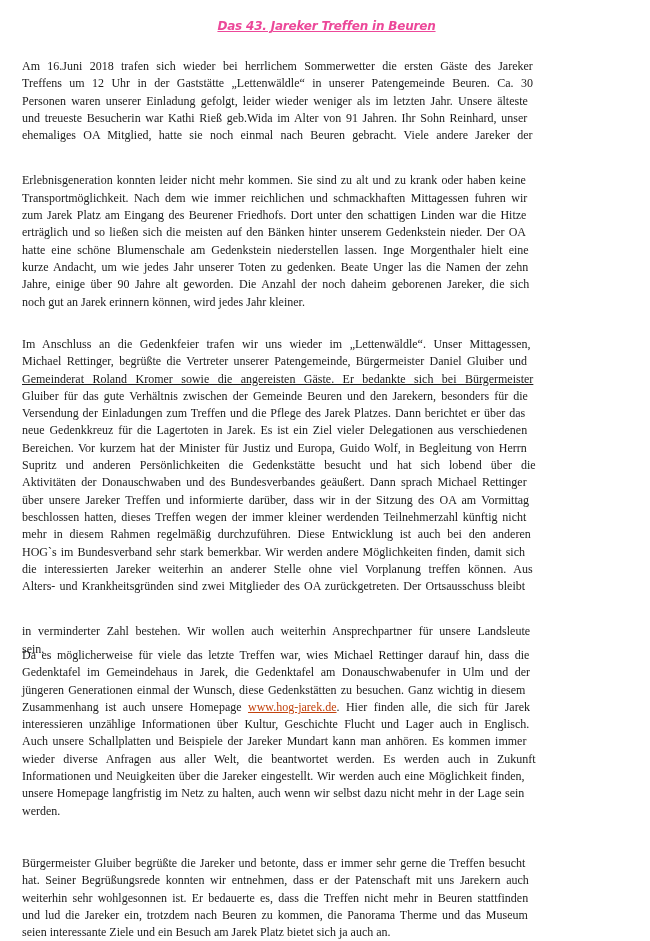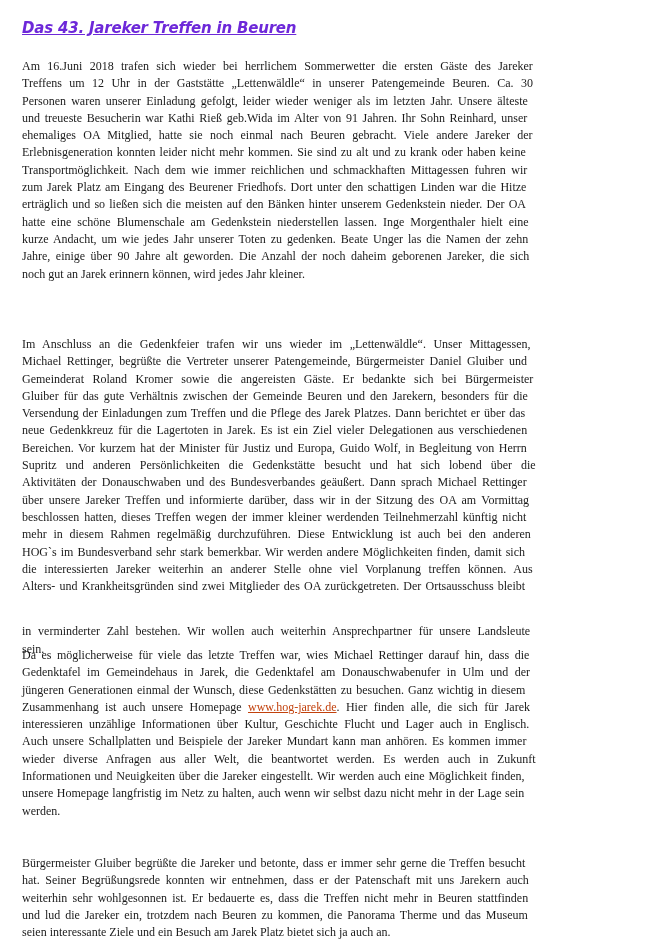--- a/index.html
+++ b/index.html
@@ -18,27 +18,28 @@
       position: absolute;
       left: 22px;
       top: 0;
       width: 609px;
     }
     .title {
       position: absolute;
       left: 0;
       top: 19px;
       width: 609px;
+      text-align: center;
       font-family: "DejaVu Sans", sans-serif;
       font-style: italic;
       font-weight: bold;
-      font-size: 15px;
+      font-size: 12px;
       text-decoration: underline;
       letter-spacing: -0.2px;
-      color: #6d28d9;
+      color: #ec4899;
       margin: 0;
     }
     .para {
       position: absolute;
       left: 0;
       width: 609px;
       font-family: "Liberation Serif", serif;
       font-size: 12px;
       line-height: 17.3px;
       color: #1a1a1a;
@@ -68,34 +69,34 @@
 
 <div class="page">
   <h1 class="title">Das 43. Jareker Treffen in Beuren</h1>
 
   <div class="para" id="p1">
     <span class="line" style="white-space: nowrap; word-spacing: 4.33px; text-align: left; text-align-last: left;">Am 16.Juni 2018 trafen sich wieder bei  herrlichem Sommerwetter die ersten Gäste des Jareker</span>
     <span class="line" style="white-space: nowrap; word-spacing: 4.36px; text-align: left; text-align-last: left;">Treffens um 12 Uhr in der Gaststätte „Lettenwäldle“ in  unserer Patengemeinde Beuren. Ca. 30</span>
     <span class="line" style="white-space: nowrap; word-spacing: 2.18px; text-align: left; text-align-last: left;">Personen waren unserer Einladung gefolgt, leider wieder weniger als im letzten Jahr. Unsere älteste</span>
     <span class="line" style="white-space: nowrap; word-spacing: 1.68px; text-align: left; text-align-last: left;">und treueste Besucherin war Kathi Rieß geb.Wida im Alter  von 91 Jahren. Ihr  Sohn Reinhard, unser</span>
     <span class="line" style="white-space: nowrap; word-spacing: 4.26px; text-align: left; text-align-last: left;">ehemaliges OA Mitglied,  hatte sie noch einmal nach Beuren gebracht. Viele andere Jareker der</span>
-    <span class="line" style="white-space: nowrap; word-spacing: 1.15px; text-align: left; text-align-last: left;">Erlebnisgeneration konnten leider nicht mehr kommen. Sie sind zu alt und zu krank oder haben keine</span>
+    <span class="line" style="white-space: nowrap; word-spacing: 1.15px; text-align: left; text-align-last: left; margin-top: 28px;">Erlebnisgeneration konnten leider nicht mehr kommen. Sie sind zu alt und zu krank oder haben keine</span>
     <span class="line" style="white-space: nowrap; word-spacing: 2.55px; text-align: left; text-align-last: left;">Transportmöglichkeit. Nach dem wie immer reichlichen und schmackhaften Mittagessen fuhren wir</span>
     <span class="line" style="white-space: nowrap; word-spacing: 1.37px; text-align: left; text-align-last: left;">zum Jarek Platz am Eingang des Beurener Friedhofs. Dort unter  den schattigen Linden war die Hitze</span>
     <span class="line" style="white-space: nowrap; word-spacing: 1.21px; text-align: left; text-align-last: left;">erträglich und so ließen sich die meisten auf den Bänken  hinter unserem Gedenkstein nieder.  Der OA</span>
     <span class="line" style="white-space: nowrap; word-spacing: 3px; text-align: left; text-align-last: left;">hatte eine schöne Blumenschale am Gedenkstein niederstellen lassen. Inge Morgenthaler hielt eine</span>
     <span class="line" style="white-space: nowrap; word-spacing: 1.93px; text-align: left; text-align-last: left;">kurze Andacht, um wie jedes Jahr unserer Toten zu gedenken. Beate Unger las die Namen der zehn</span>
     <span class="line" style="white-space: nowrap; word-spacing: 2.49px; text-align: left; text-align-last: left;">Jahre, einige über 90  Jahre alt geworden. Die Anzahl der noch daheim geborenen Jareker, die sich</span>
     <span class="line last">noch gut an Jarek erinnern können, wird jedes Jahr kleiner.</span>
   </div>
 
   <div class="para" id="p2">
     <span class="line" style="white-space: nowrap; word-spacing: 4.44px; text-align: left; text-align-last: left;">Im Anschluss an die Gedenkfeier trafen wir uns wieder im „Lettenwäldle“. Unser Mittagessen,</span>
     <span class="line" style="white-space: nowrap; word-spacing: 2.33px; text-align: left; text-align-last: left;">Michael Rettinger, begrüßte die Vertreter unserer Patengemeinde, Bürgermeister Daniel Gluiber und</span>
-    <span class="line" style="white-space: nowrap; word-spacing: 5.43px; text-align: left; text-align-last: left;">Gemeinderat Roland  Kromer sowie die angereisten Gäste. Er bedankte sich bei Bürgermeister</span>
+    <span class="line" style="white-space: nowrap; word-spacing: 5.43px; text-align: left; text-align-last: left; text-decoration: underline;">Gemeinderat Roland  Kromer sowie die angereisten Gäste. Er bedankte sich bei Bürgermeister</span>
     <span class="line" style="white-space: nowrap; word-spacing: 2.04px; text-align: right; text-align-last: left;">Gluiber für das gute Verhältnis zwischen der Gemeinde Beuren und den Jarekern, besonders  für die</span>
     <span class="line" style="white-space: nowrap; word-spacing: 0.9px; text-align: left; text-align-last: left;">Versendung der Einladungen zum Treffen und die Pflege des Jarek Platzes. Dann berichtet er über das</span>
     <span class="line" style="white-space: nowrap; word-spacing: 1.79px; text-align: left; text-align-last: left;">neue Gedenkkreuz für die Lagertoten in Jarek. Es ist ein Ziel vieler Delegationen aus verschiedenen</span>
     <span class="line" style="white-space: nowrap; word-spacing: 1.55px; text-align: left; text-align-last: left;">Bereichen. Vor kurzem hat der Minister für Justiz und Europa, Guido Wolf, in Begleitung von Herrn</span>
     <span class="line" style="white-space: nowrap; word-spacing: 6.04px; text-align: left; text-align-last: left;">Supritz und anderen Persönlichkeiten  die Gedenkstätte besucht und hat sich lobend über die</span>
     <span class="line" style="white-space: nowrap; word-spacing: 2.18px; text-align: left; text-align-last: left;">Aktivitäten der Donauschwaben und des Bundesverbandes geäußert. Dann sprach Michael Rettinger</span>
     <span class="line" style="white-space: nowrap; word-spacing: 2.38px; text-align: left; text-align-last: left;">über unsere Jareker Treffen und informierte darüber, dass wir in der Sitzung des OA am Vormittag</span>
     <span class="line" style="white-space: nowrap; word-spacing: 1.86px; text-align: left; text-align-last: left;">beschlossen hatten, dieses Treffen wegen der immer kleiner werdenden Teilnehmerzahl künftig nicht</span>
     <span class="line" style="white-space: nowrap; word-spacing: 3.77px; text-align: left; text-align-last: left;">mehr in diesem Rahmen  regelmäßig durchzuführen. Diese Entwicklung ist auch bei den anderen</span>
     <span class="line" style="white-space: nowrap; word-spacing: 1.04px; text-align: left; text-align-last: left;">HOG`s im Bundesverband sehr stark bemerkbar. Wir werden andere Möglichkeiten finden, damit sich</span>

